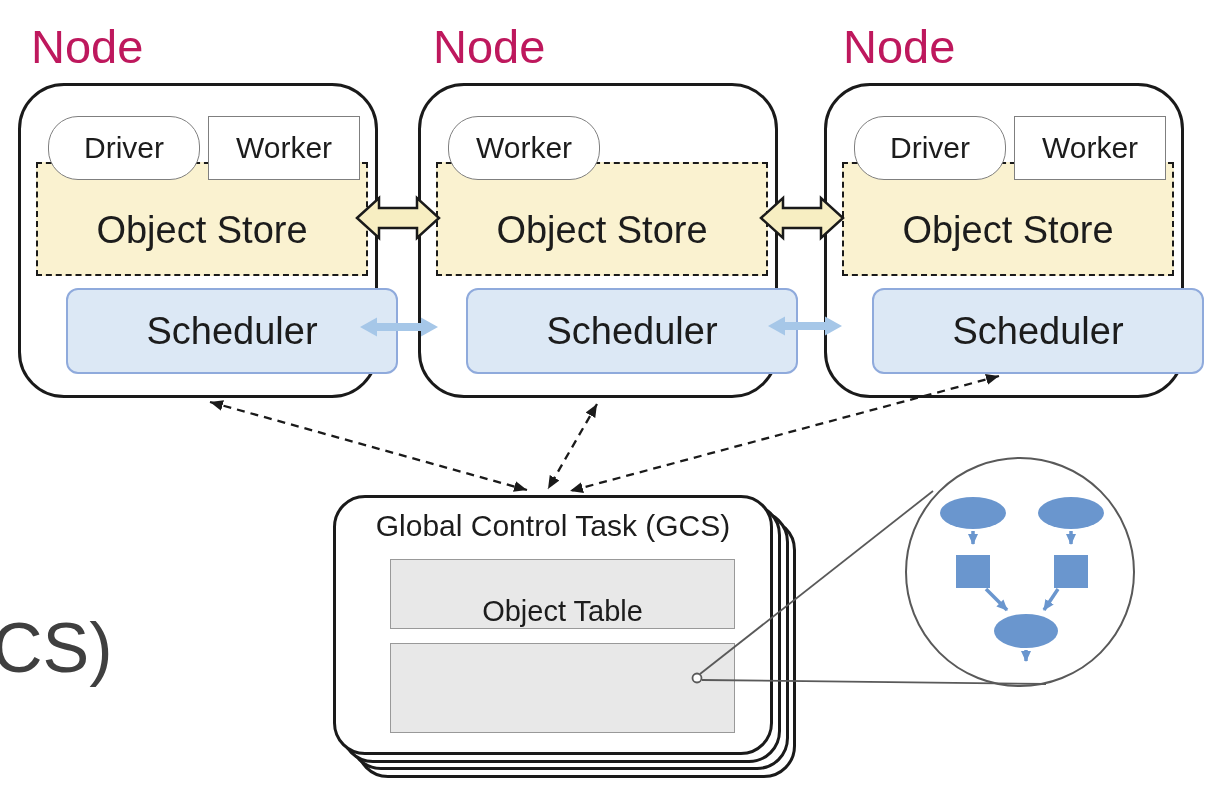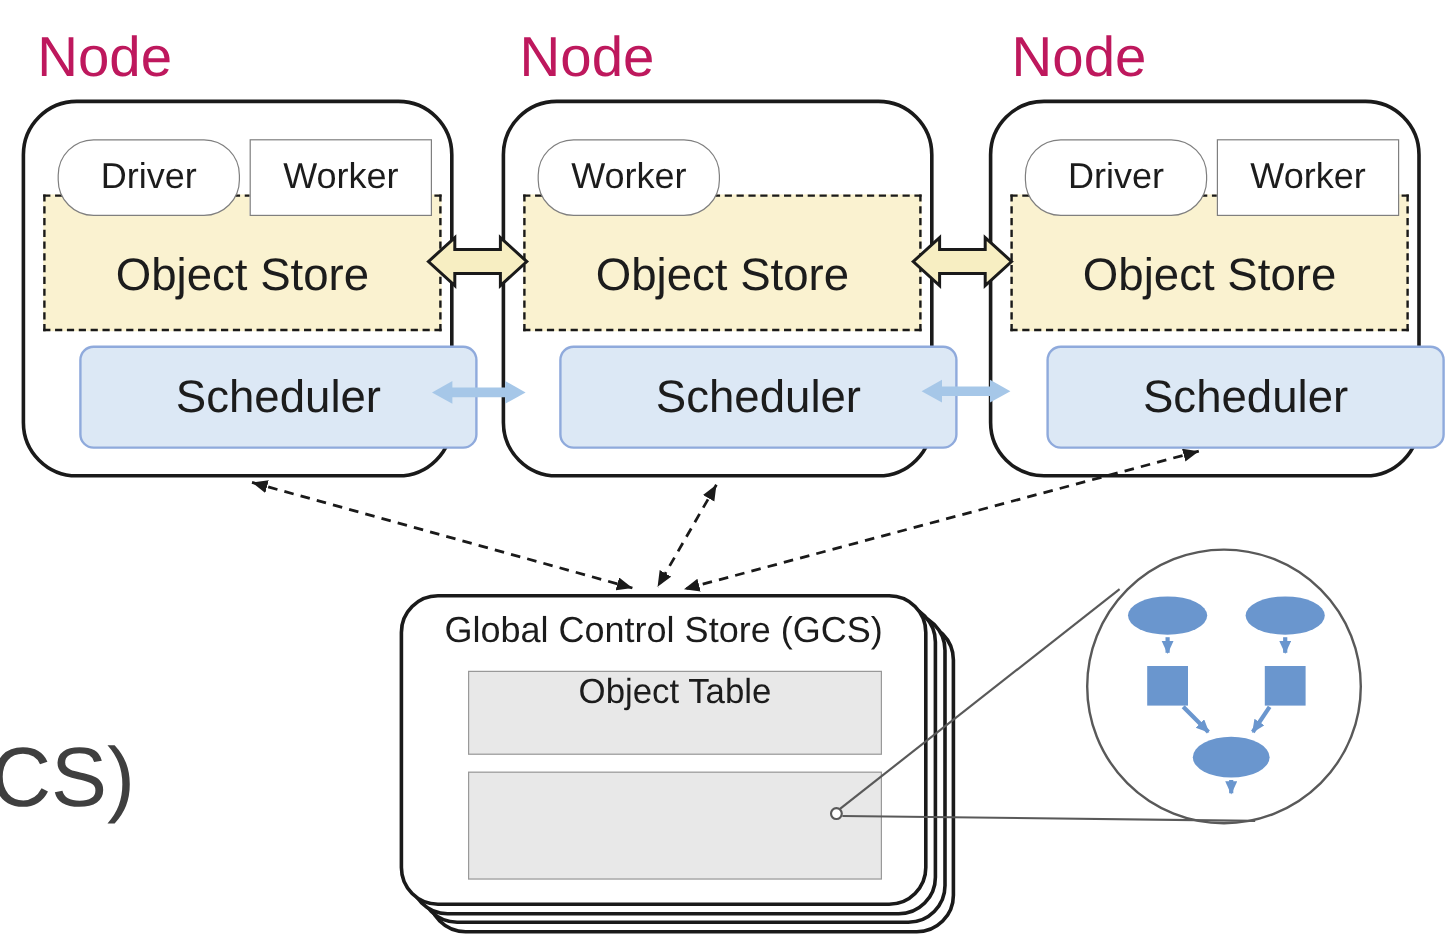--- a/index.html
+++ b/index.html
@@ -39,21 +39,21 @@
   #gcs-box{
     position:absolute;left:333px;top:495px;width:440px;height:260px;background:#ffffff;
     border:3px solid #1a1a1a;border-radius:32px;box-sizing:border-box;z-index:4;
   }
   #gcs-title{
     position:absolute;top:11px;left:0;width:100%;text-align:center;font-size:30px;
   }
   .gcs-table{
     position:absolute;left:54px;width:345px;background:#E8E8E8;
     border:1.5px solid #999999;box-sizing:border-box;
-    display:flex;flex-direction:column;align-items:center;justify-content:flex-start;
+    display:flex;flex-direction:column;align-items:center;justify-content:flex-end;
     font-size:29px;line-height:1.18;text-align:center;
   }
   #object-table{top:61px;height:70px;}
   #task-table{top:145px;height:90px;}
   #clipped-text{
     position:absolute;left:-8px;top:612px;font-size:70px;line-height:1.05;color:#3F3F3F;
   }
   #overlay{
     position:absolute;left:0;top:0;width:1210px;height:792px;z-index:6;pointer-events:none;
   }
@@ -106,21 +106,21 @@
     <div class="sched">
       <span>Scheduler</span>
     </div>
   </div>
 
   <div class="gcs-layer" style="left:356px;top:518px"></div>
   <div class="gcs-layer" style="left:349px;top:510px"></div>
   <div class="gcs-layer" style="left:341px;top:503px"></div>
 
   <div id="gcs-box">
-    <div id="gcs-title">Global Control Store (GCS)</div>
+    <div id="gcs-title">Global Control Task (GCS)</div>
     <div id="object-table" class="gcs-table">
       <span>Object Table</span>
     </div>
     <div id="task-table" class="gcs-table">
     </div>
   </div>
 
   <div id="clipped-text">CS)</div>
 
   <svg id="overlay" viewBox="0 0 1210 792" xmlns="http://www.w3.org/2000/svg">

